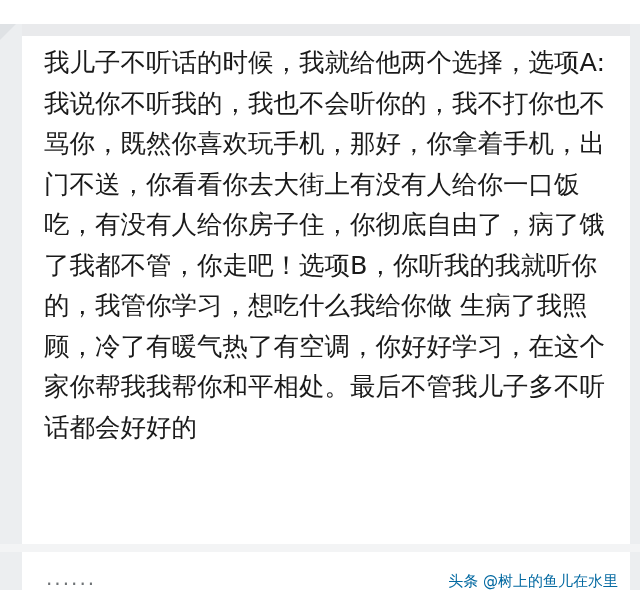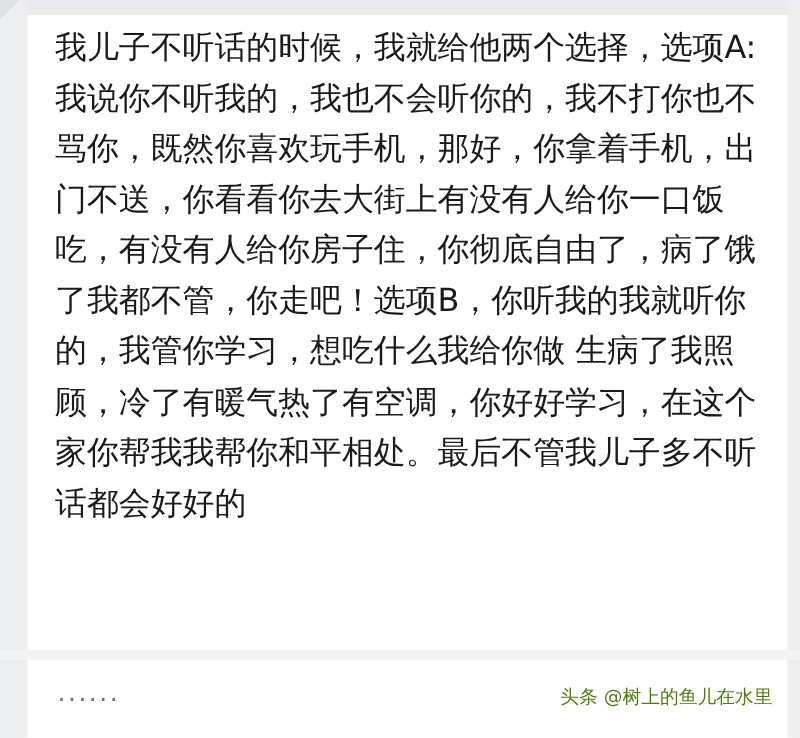--- a/index.html
+++ b/index.html
@@ -12,20 +12,21 @@
     background: #ffffff;
     font-family: "DejaVu Sans", "Liberation Sans", sans-serif;
     overflow: hidden;
   }
   .page {
     position: relative;
     width: 640px;
     height: 528px;
     background: #ffffff;
     box-sizing: border-box;
+    margin-top: 24px;
   }
   
   .frame-top {
     position: absolute;
     top: 0; left: 0;
     width: 640px;
     height: 12px;
     background: #e9eaec;
   }
   .frame-left {
@@ -80,21 +81,21 @@
     line-height: 20px;
     color: #6f7376;
     letter-spacing: 2px;
   }
   .watermark {
     position: absolute;
     right: 22px;
     top: 548px;
     font-size: 15px;
     line-height: 18px;
-    color: #4d7c0f;
+    color: #0369a1;
     font-family: "DejaVu Sans", "Liberation Sans", sans-serif;
   }
 </style>
 </head>
 <body>
 
 <div class="page">
   <div class="frame-top"></div>
   <div class="frame-left"></div>
   <div class="frame-right"></div>

